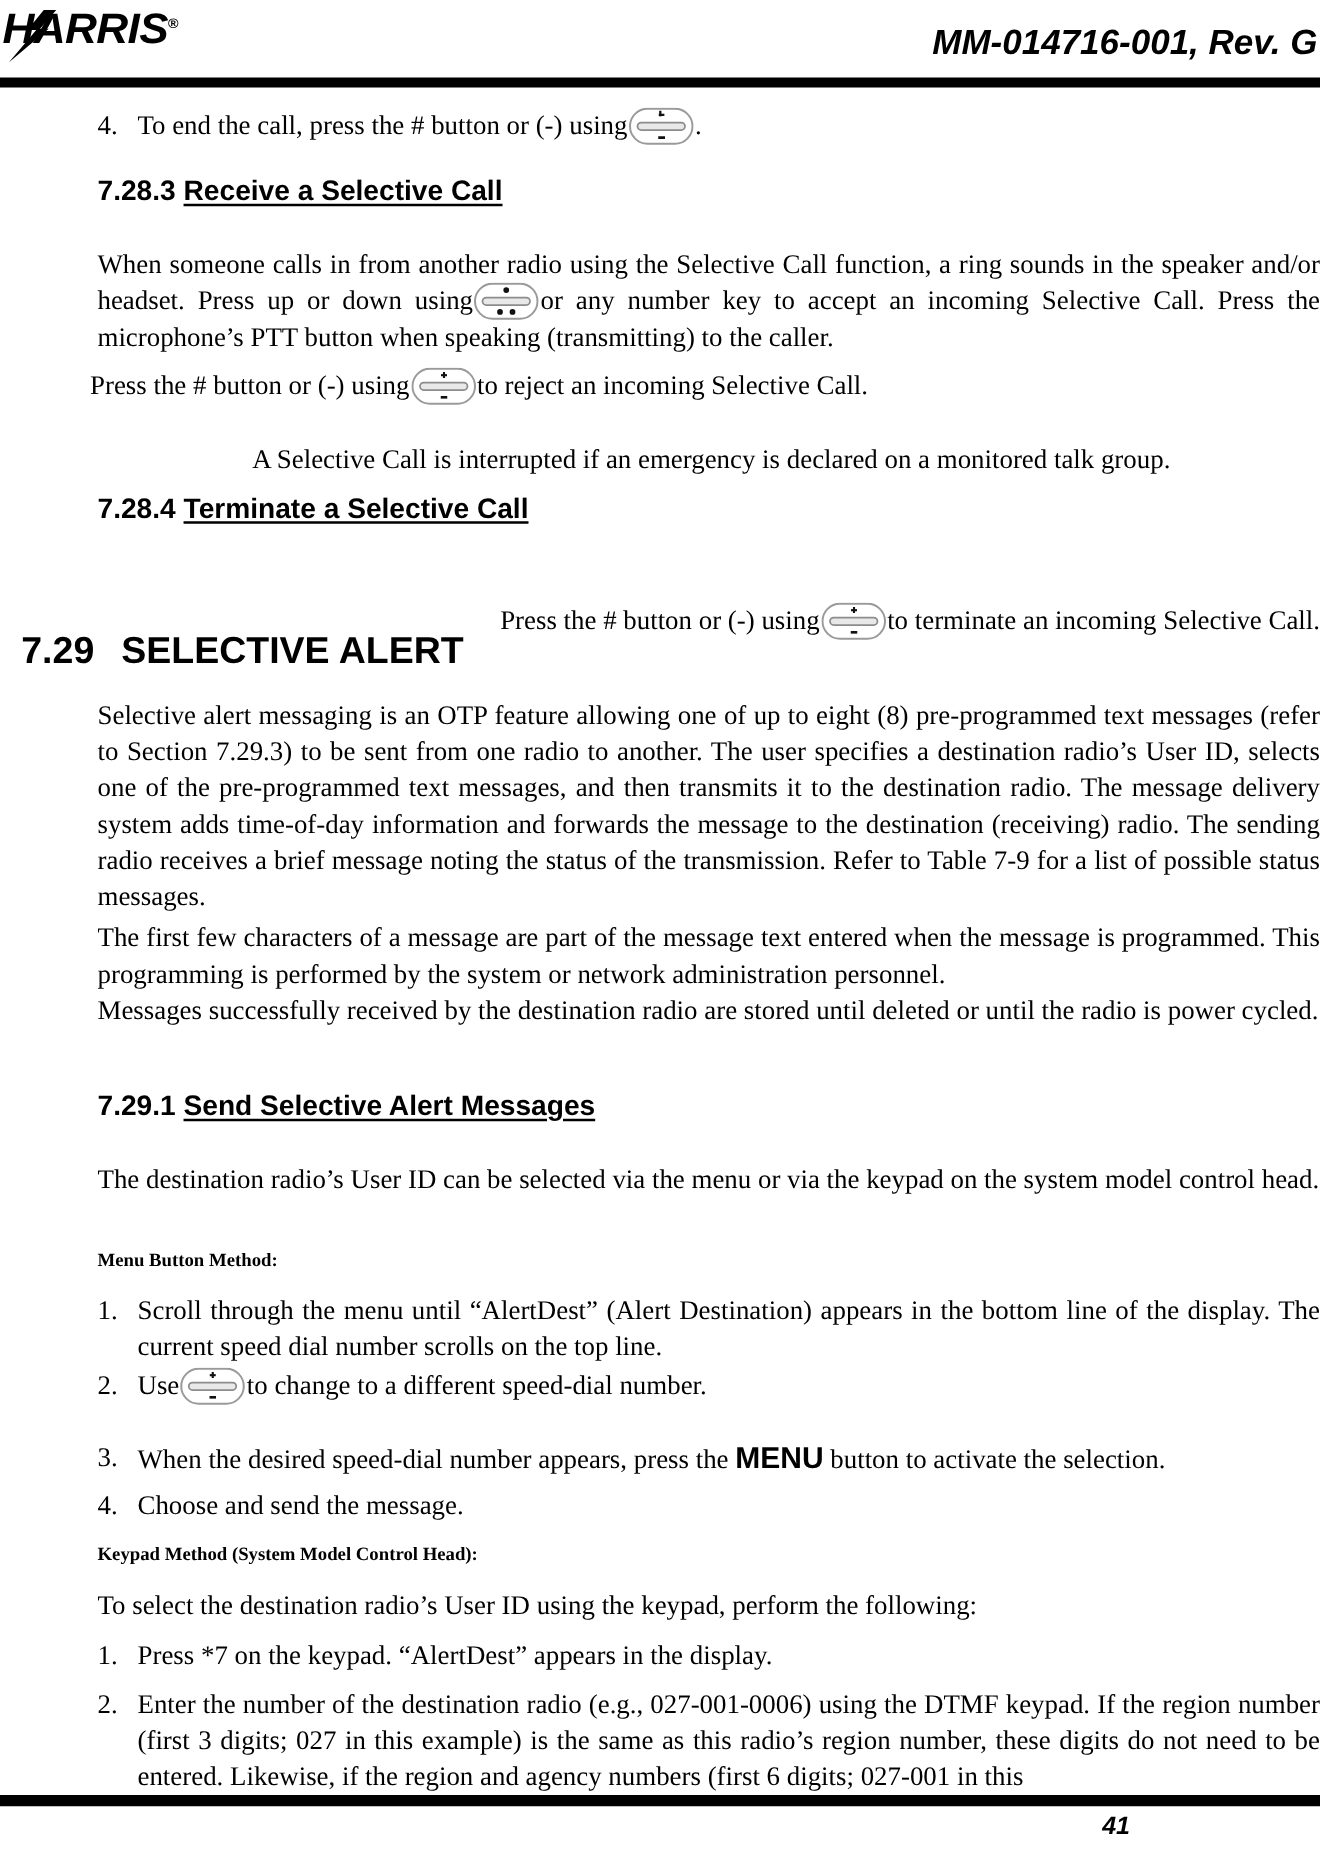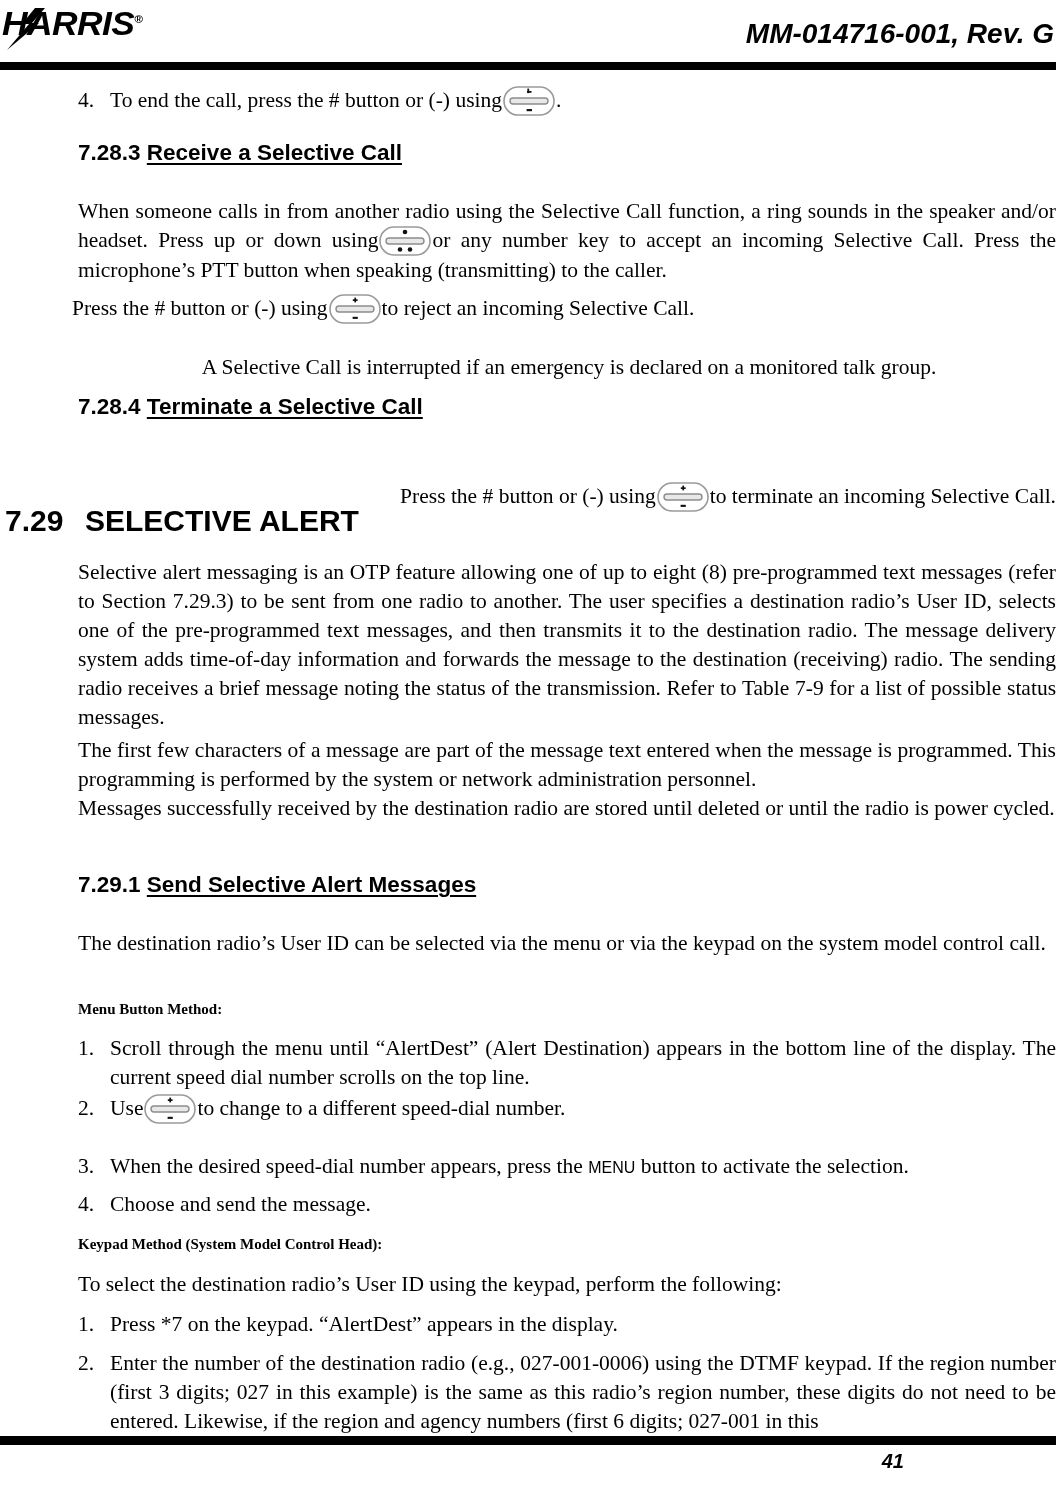--- a/index.html
+++ b/index.html
@@ -160,22 +160,22 @@
   .lead-bold {
     font-family: "Liberation Serif", "DejaVu Serif", serif;
     font-weight: bold;
     font-size: 15px;
     line-height: 29px;
     white-space: nowrap;
   }
 
   .menu-kw {
     font-family: "Liberation Sans", "DejaVu Sans", sans-serif;
-    font-weight: normal;
-    font-size: 16px;
+    font-weight: bold;
+    font-size: 24px;
   }
 
   
   .rocker {
     display: inline-block;
     width: 52px;
     height: 30px;
     vertical-align: -9px;
     margin: 0 1px;
     position: relative;
@@ -271,36 +271,36 @@
     <div class="body-text blk" style="left:78px; top:378px; width:978px; text-align:right;margin-top:32px;">
       <span>Press the # button or (-) using</span><span class="rocker"><svg width="52" height="30" viewBox="0 0 52 30">
             <rect x="1" y="1" width="50" height="28" rx="14" ry="14" fill="#fff" stroke="#9a9a9a" stroke-width="1.6"></rect>
             <rect x="7" y="12" width="38" height="6" rx="3" ry="3" fill="#e8e8e8" stroke="#8c8c8c" stroke-width="1.4"></rect>
             <rect x="23.8" y="5.3" width="4.8" height="1.7" fill="#111"></rect>
             <rect x="25.35" y="3.6" width="1.7" height="4.8" fill="#111"></rect>
             <rect x="23.6" y="22.8" width="5.2" height="2.1" fill="#111"></rect>
           </svg></span><span>to terminate an incoming Selective Call.</span>
     </div>
 
-    <div class="h2 blk" style="left:0px; top:432px; width:700px; height:40px;">
+    <div class="h2 blk" style="left:12px; top:432px; width:700px; height:40px;">
       <span class="h2-num">7.29</span>
       <span class="h2-title">SELECTIVE ALERT</span>
     </div>
 
     <div class="body-text blk" style="left:78px; top:486px; width:978px;">Selective alert messaging is an OTP feature allowing one of up to eight (8) pre-programmed text messages (refer to Section 7.29.3) to be sent from one radio to another. The user specifies a destination radio’s User ID, selects one of the pre-programmed text messages, and then transmits it to the destination radio. The message delivery system adds time-of-day information and forwards the message to the destination (receiving) radio. The sending radio receives a brief message noting the status of the transmission. Refer to Table 7-9 for a list of possible status messages.</div>
 
     <div class="body-text blk" style="left:78px; top:664px; width:978px;">The first few characters of a message are part of the message text entered when the message is programmed. This programming is performed by the system or network administration personnel.</div>
 
     <div class="body-text blk" style="left:78px; top:722px; width:978px;">Messages successfully received by the destination radio are stored until deleted or until the radio is power cycled.</div>
 
     <div class="h3 blk" style="left:78px; top:800px;">
       <span class="h3-num">7.29.1</span><span>&nbsp;</span><span class="h3-title">Send Selective Alert Messages</span>
     </div>
 
-    <div class="body-text blk" style="left:78px; top:857px; width:978px;">The destination radio’s User ID can be selected via the menu or via the keypad on the system model control call.</div>
+    <div class="body-text blk" style="left:78px; top:857px; width:978px;">The destination radio’s User ID can be selected via the menu or via the keypad on the system model control head.</div>
 
     <div class="lead-bold blk" style="left:78px; top:923px;">Menu Button Method:</div>
 
     <div class="li blk" style="left:78px; top:962px; width:978px;">
       <span class="li-num">1.</span>
       <div class="li-body">Scroll through the menu until “AlertDest” (Alert Destination) appears in the bottom line of the display. The current speed dial number scrolls on the top line.</div>
     </div>
 
     <div class="li blk" style="left:78px; top:1022px; width:978px;">
       <span class="li-num">2.</span>

